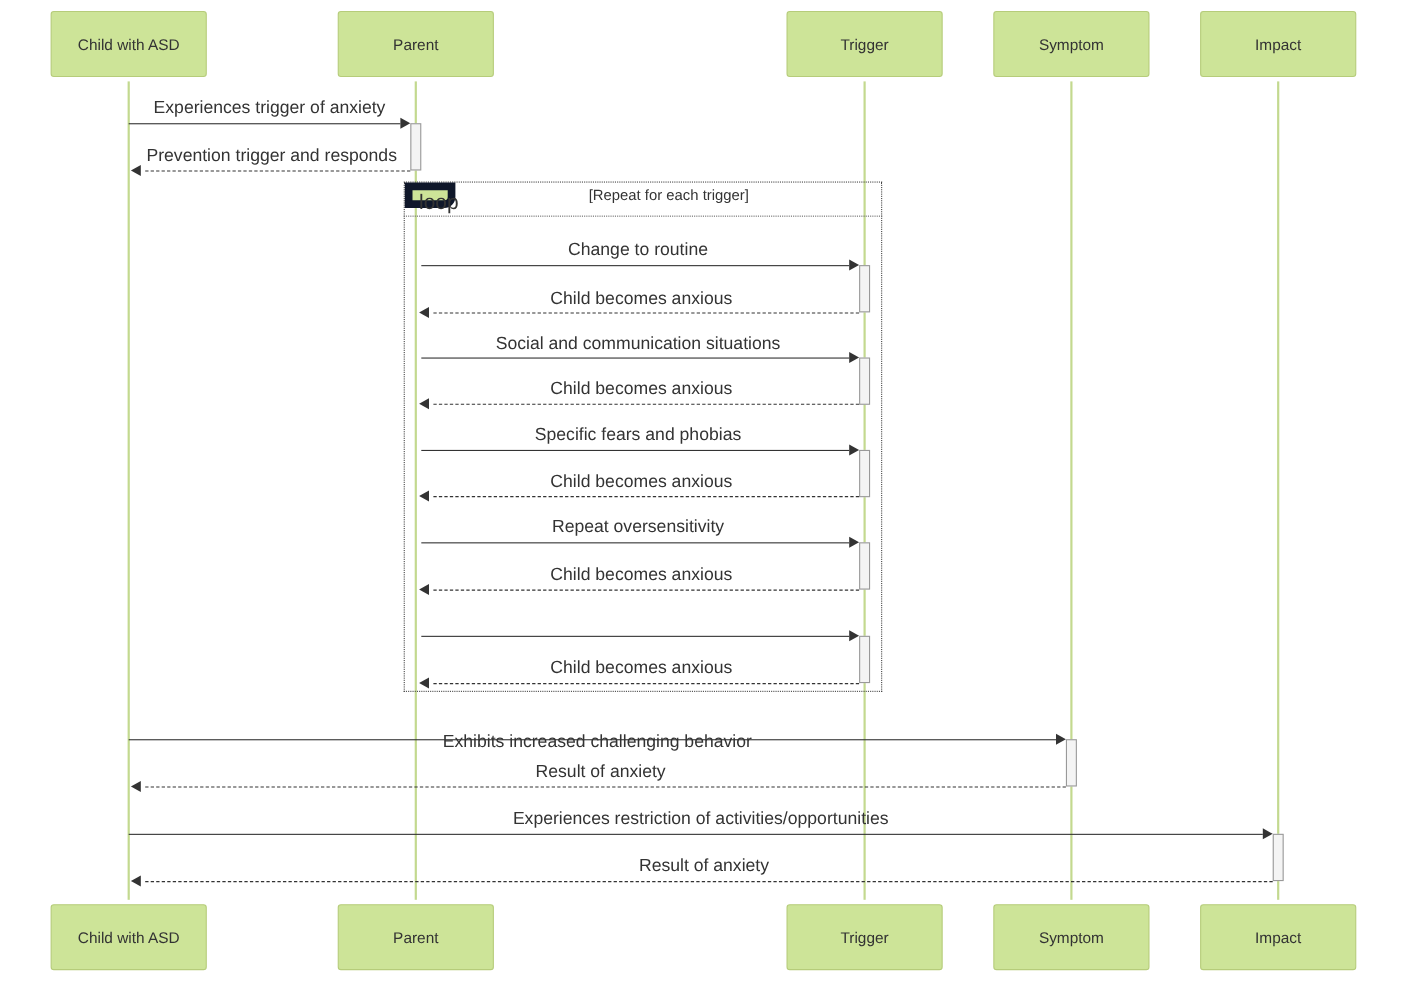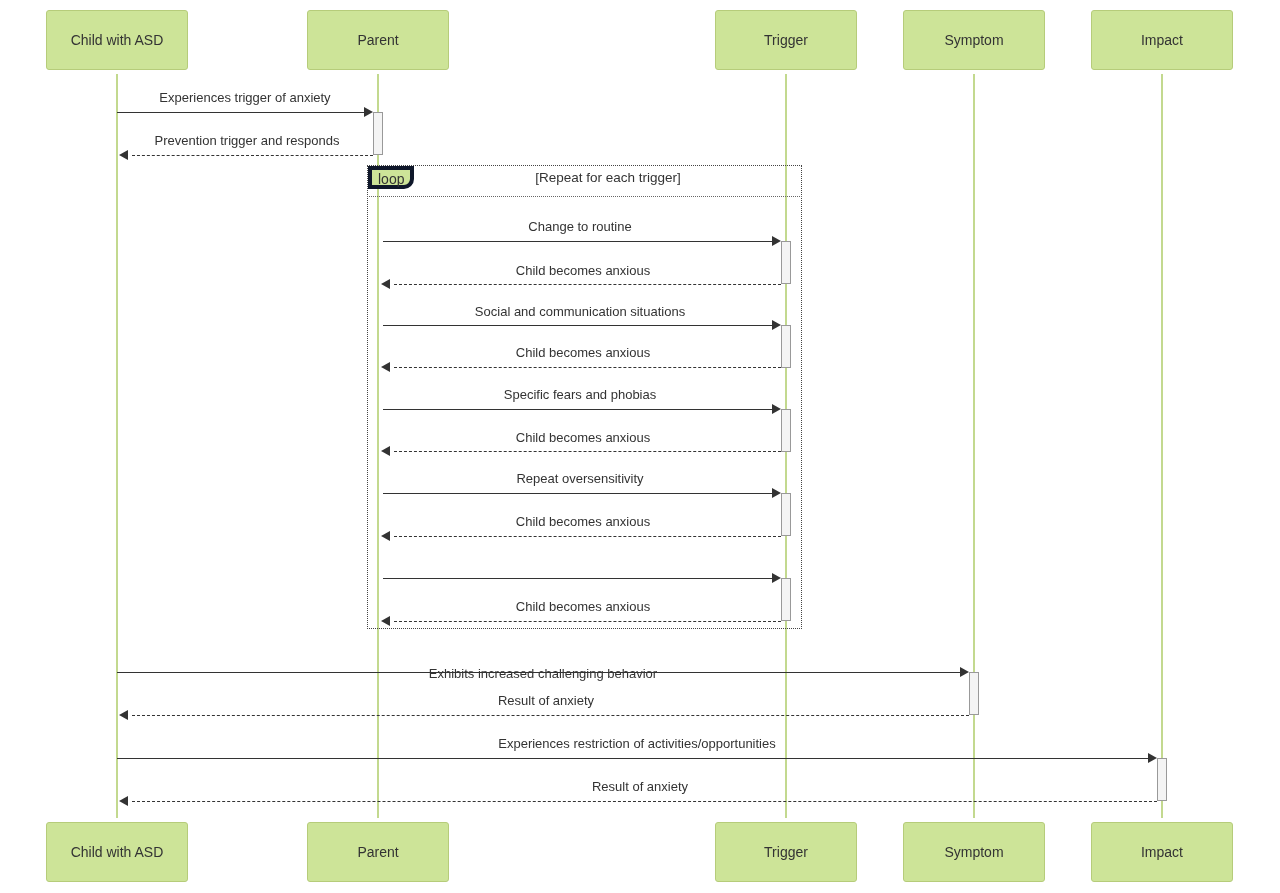--- a/index.html
+++ b/index.html
@@ -49,36 +49,36 @@
   }
   .arrow-l{
     position:absolute;
     width:0;height:0;
     border-top:5px solid transparent;
     border-bottom:5px solid transparent;
     border-right:9px solid #333333;
   }
   .msg-label{
     position:absolute;
-    font-size:13px;
+    font-size:16px;
     color:#333333;
     white-space:nowrap;
     transform:translateX(-50%);
   }
   .loop-box{
     position:absolute;
     border:1px dotted #444444;
     box-sizing:border-box;
     background:transparent;
   }
   .loop-tab{
     position:absolute;
     background:#cde498;
-    border:4px solid #0f172a;
-    font-size:14px;
+    border:7px solid #0f172a;
+    font-size:19px;
     color:#333333;
     padding:1px 8px 2px 6px;
     box-sizing:border-box;
     border-bottom-right-radius:10px;
   }
   .loop-title{
     position:absolute;
     font-size:13.5px;
     color:#333333;
     white-space:nowrap;

